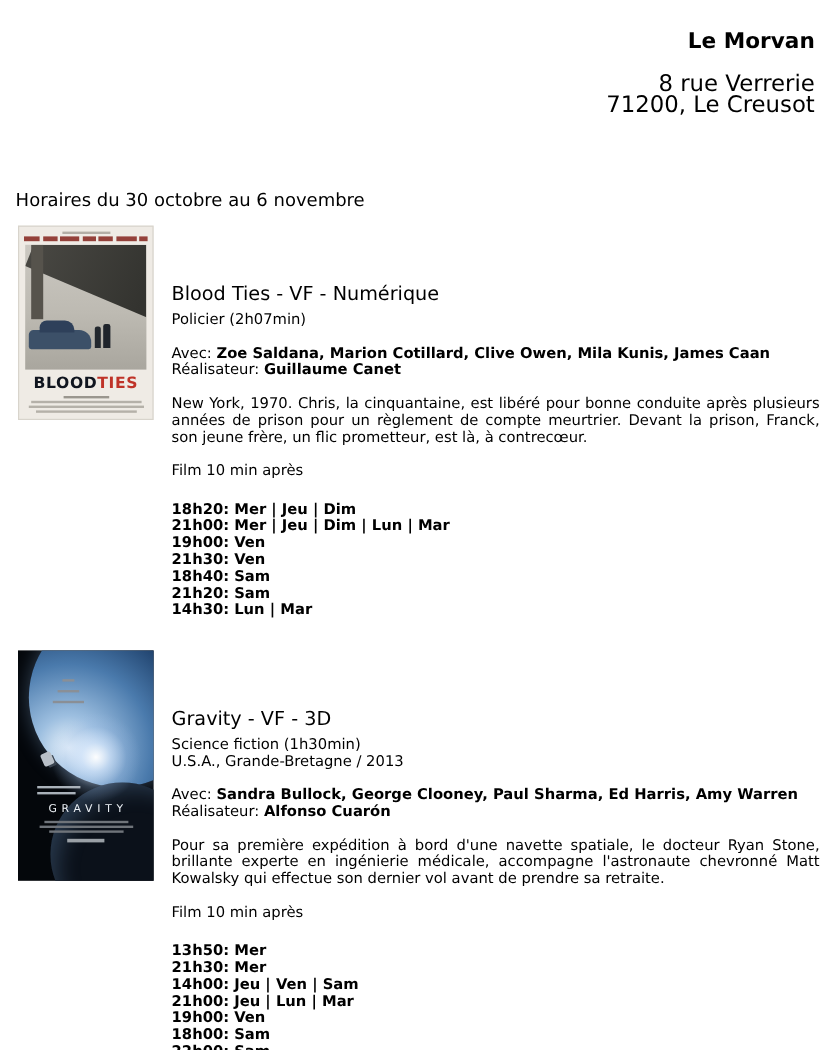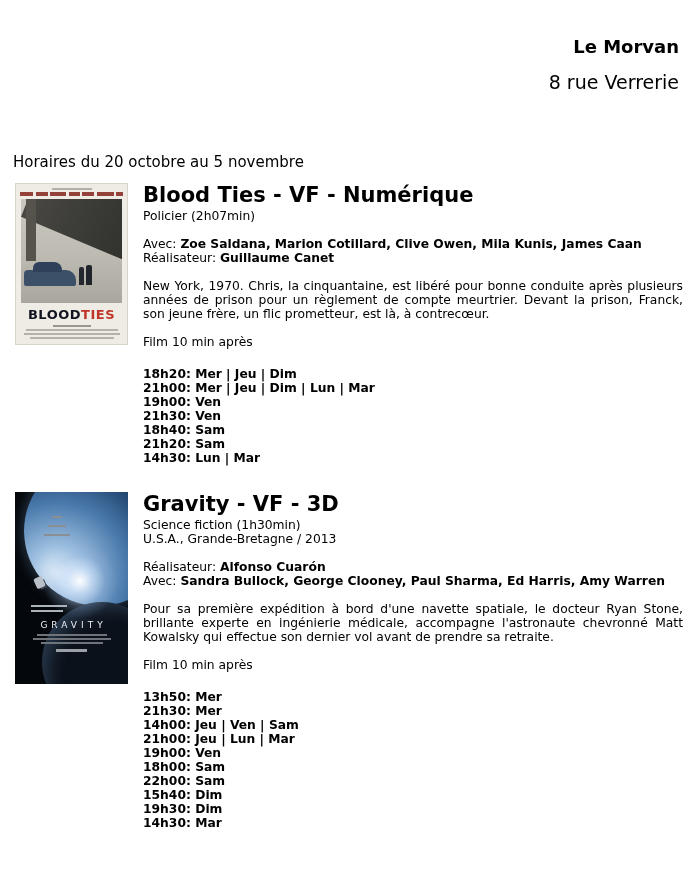--- a/index.html
+++ b/index.html
@@ -7,34 +7,34 @@
   body {
     height:875px;
     background:#ffffff;
     font-family:"DejaVu Sans","Liberation Sans",sans-serif;
     font-size:12.3px;
     color:#000000;
     overflow:hidden;
   }
 
   
-  .header { padding:36px 21px 0 0; text-align:right; }
+  .header { padding:24px 21px 0 0; text-align:right; }
   .cinema-name { font-size:18px; font-weight:bold; line-height:22px; }
   .cinema-address { margin-top:16px; font-size:19px; line-height:17px; }
 
   
   .schedule-heading { margin:62px 0 0 13px; font-size:15px; line-height:18px; font-weight:normal; }
 
   
   .film { display:flex; align-items:flex-start; margin-left:15px; }
   .film-blood   { margin-top:12px; }
   .film-gravity { margin-top:27px; }
 
   .film-info { margin-left:15px; width:540px; line-height:14px; padding-top:2px; }
-  .film-title { font-size:21px; font-weight:bold; line-height:20px; margin-bottom:4px; }
+  .film-title { font-size:16px; font-weight:normal; line-height:20px; margin-bottom:4px;margin-top:45px; }
   .film-meta div { line-height:14px; }
   .block { margin-top:14px; }
   .synopsis { text-align:justify; }
   .bold { font-weight:bold; }
   .showtimes { margin-top:18px; font-weight:bold; }
   .showtimes div { line-height:14px; }
 
   
   .poster { flex:0 0 113px; position:relative; overflow:hidden; }
   .poster-bt { height:162px; background:#efebe5; border:1px solid #d8d4cc; }
@@ -94,24 +94,25 @@
   .gv-billing i:nth-child(3){ width:62px; }
   .gv-bottombar { position:absolute; top:157px; left:41px; width:31px; height:2.5px; background:#9aa0a6; }
 </style>
 </head>
 <body>
 
 <div class="header">
   <div class="cinema-name">Le Morvan</div>
   <div class="cinema-address">
     <div>8 rue Verrerie</div>
+    <div>71200, Le Creusot</div>
   </div>
 </div>
 
-<div class="schedule-heading">Horaires du 20 octobre au 5 novembre</div>
+<div class="schedule-heading">Horaires du 30 octobre au 6 novembre</div>
 
 <div class="film film-blood">
   <div class="poster poster-bt">
     <div class="bt-microtop"></div>
     <div class="bt-credit-row">
       <i style="width:13px"></i>
         <i style="width:12px"></i>
         <i style="width:16px"></i>
         <i style="width:11px"></i>
         <i style="width:12px"></i>
@@ -183,22 +184,22 @@
     <div class="gv-bottombar"></div>
   </div>
 
   <div class="film-info">
     <div class="film-title">Gravity - VF - 3D</div>
     <div class="film-meta">
       <div>Science fiction (1h30min)</div>
       <div>U.S.A., Grande-Bretagne / 2013</div>
     </div>
     <div class="block">
+      <div><span>Avec:</span> <span class="bold">Sandra Bullock, George Clooney, Paul Sharma, Ed Harris, Amy Warren</span></div>
       <div><span>Réalisateur:</span> <span class="bold">Alfonso Cuarón</span></div>
-      <div><span>Avec:</span> <span class="bold">Sandra Bullock, George Clooney, Paul Sharma, Ed Harris, Amy Warren</span></div>
     </div>
     <div class="block synopsis">Pour sa première expédition à bord d'une navette spatiale, le docteur Ryan Stone, brillante experte en ingénierie médicale, accompagne l'astronaute chevronné Matt Kowalsky qui effectue son dernier vol avant de prendre sa retraite.</div>
     <div class="block">Film 10 min après</div>
     <div class="showtimes">
       <div>13h50: Mer</div>
       <div>21h30: Mer</div>
       <div>14h00: Jeu | Ven | Sam</div>
       <div>21h00: Jeu | Lun | Mar</div>
       <div>19h00: Ven</div>
       <div>18h00: Sam</div>

